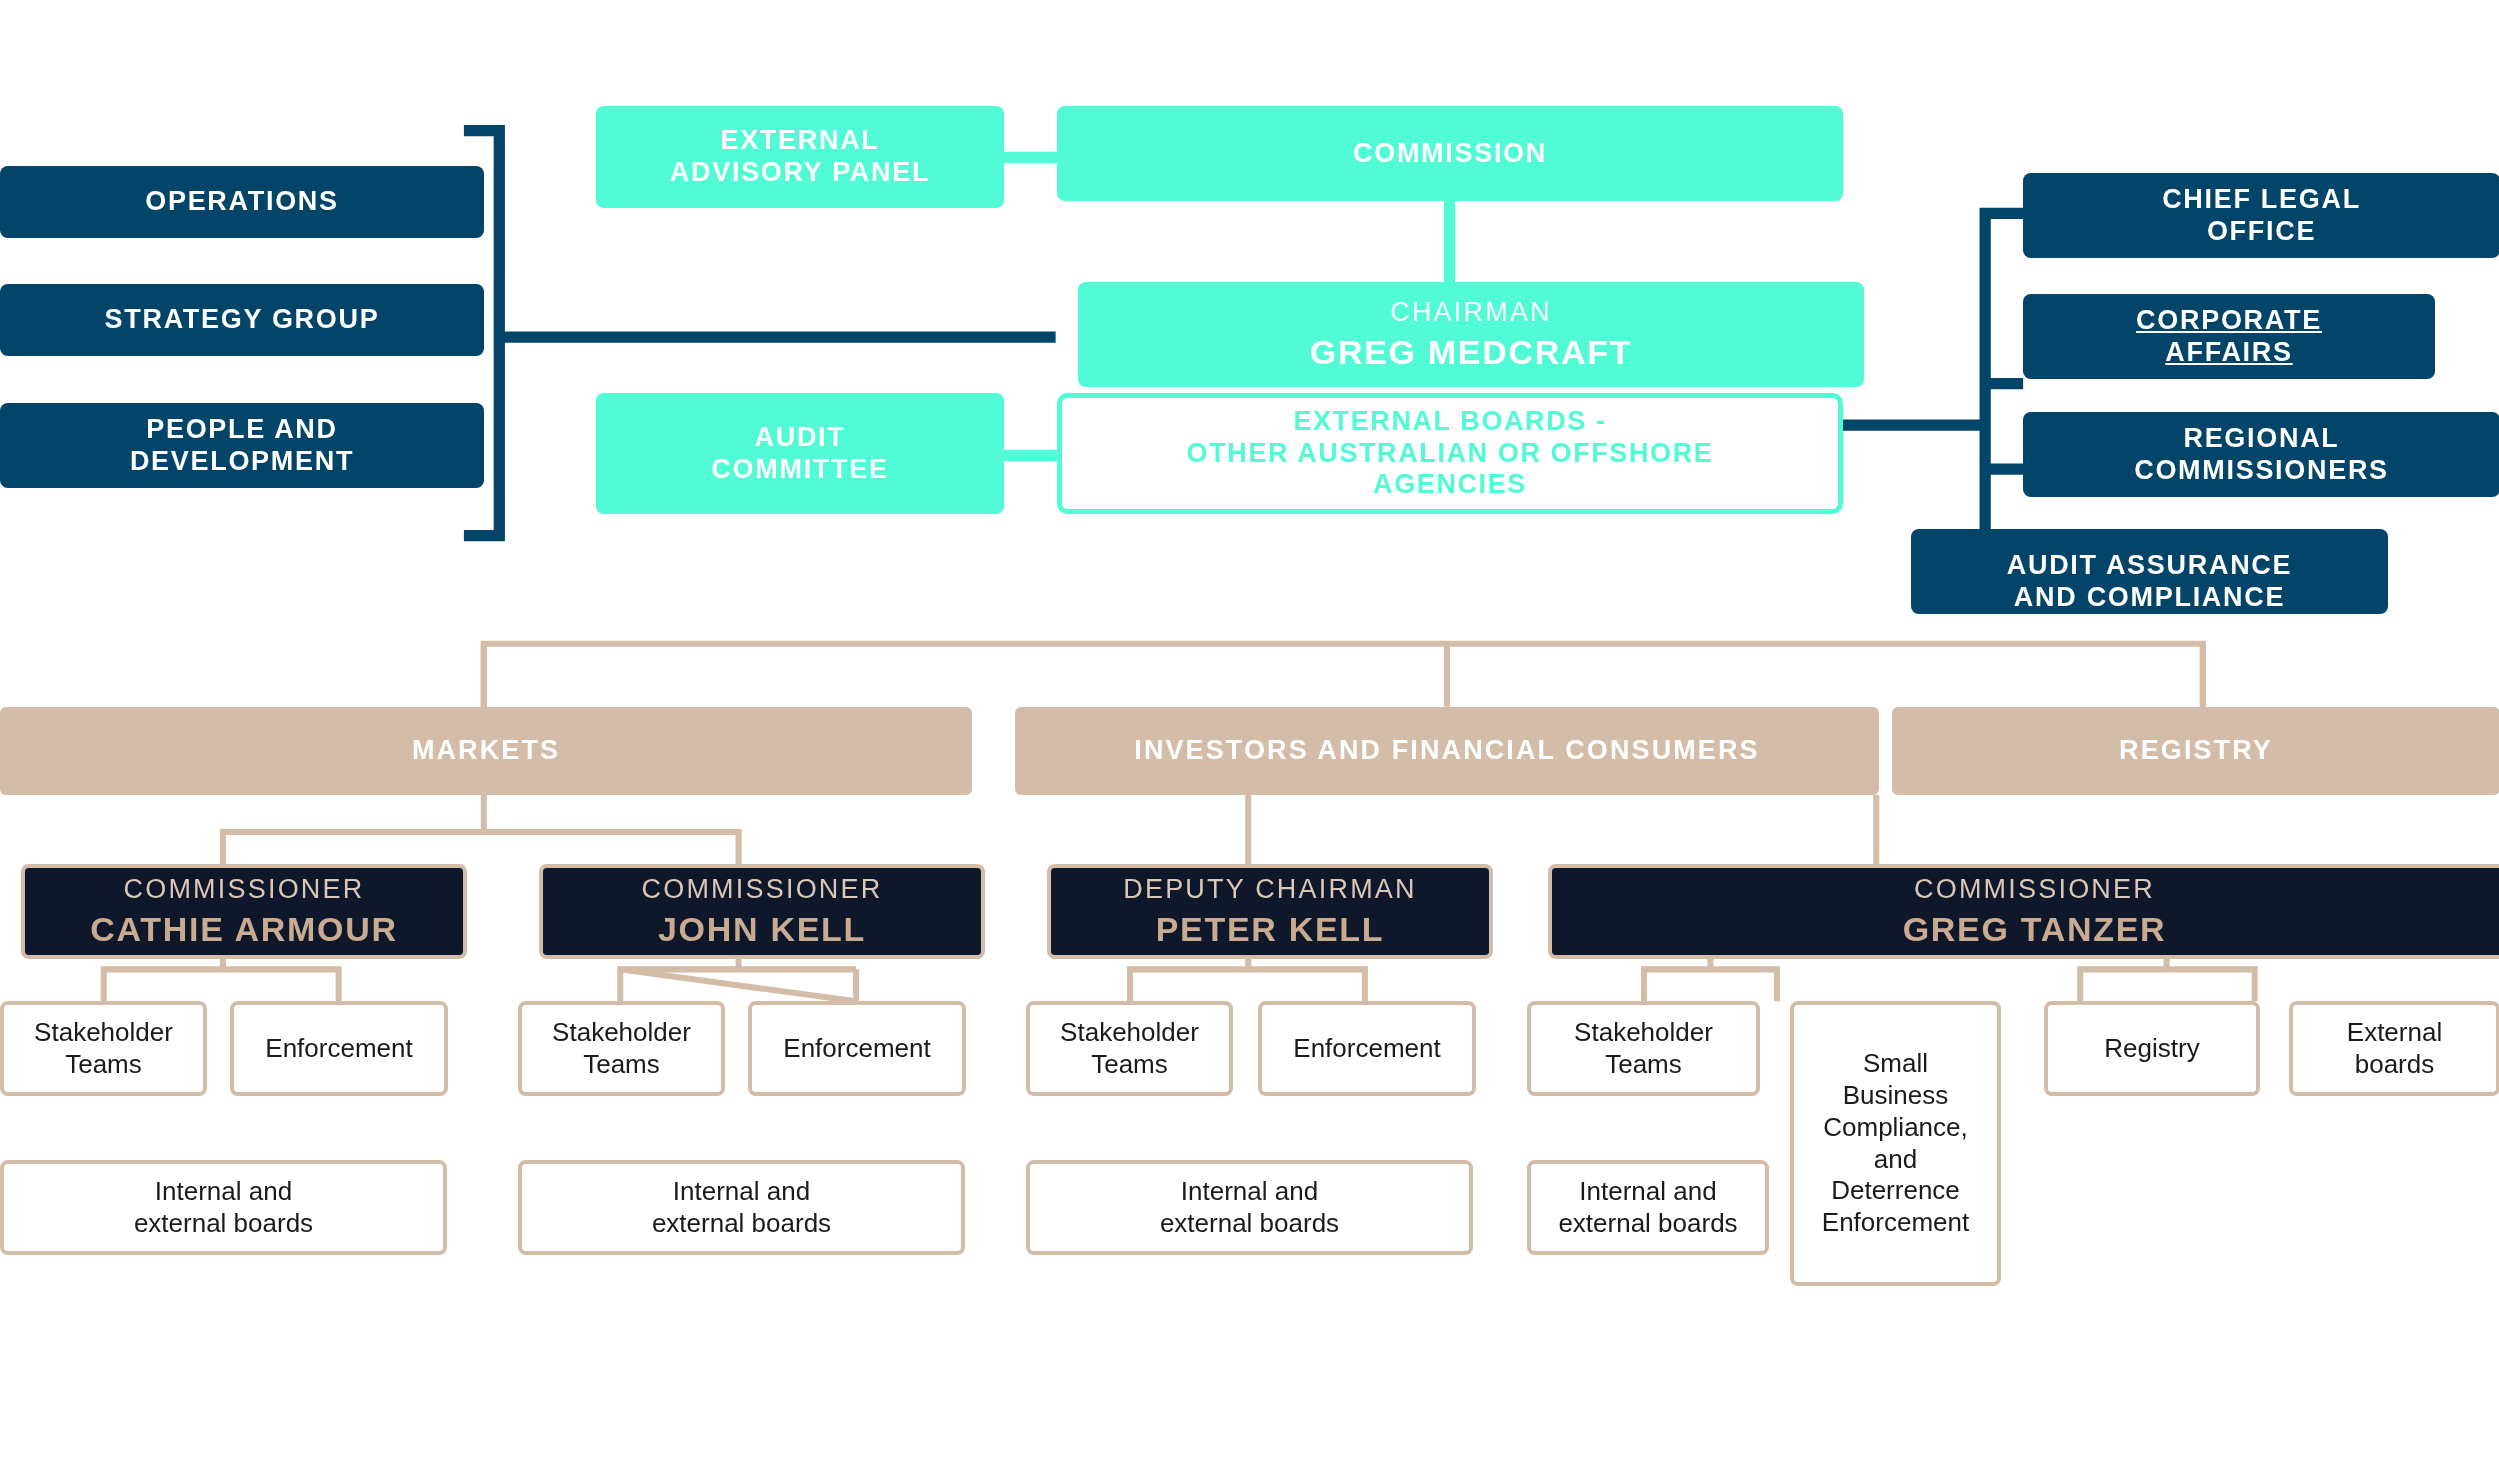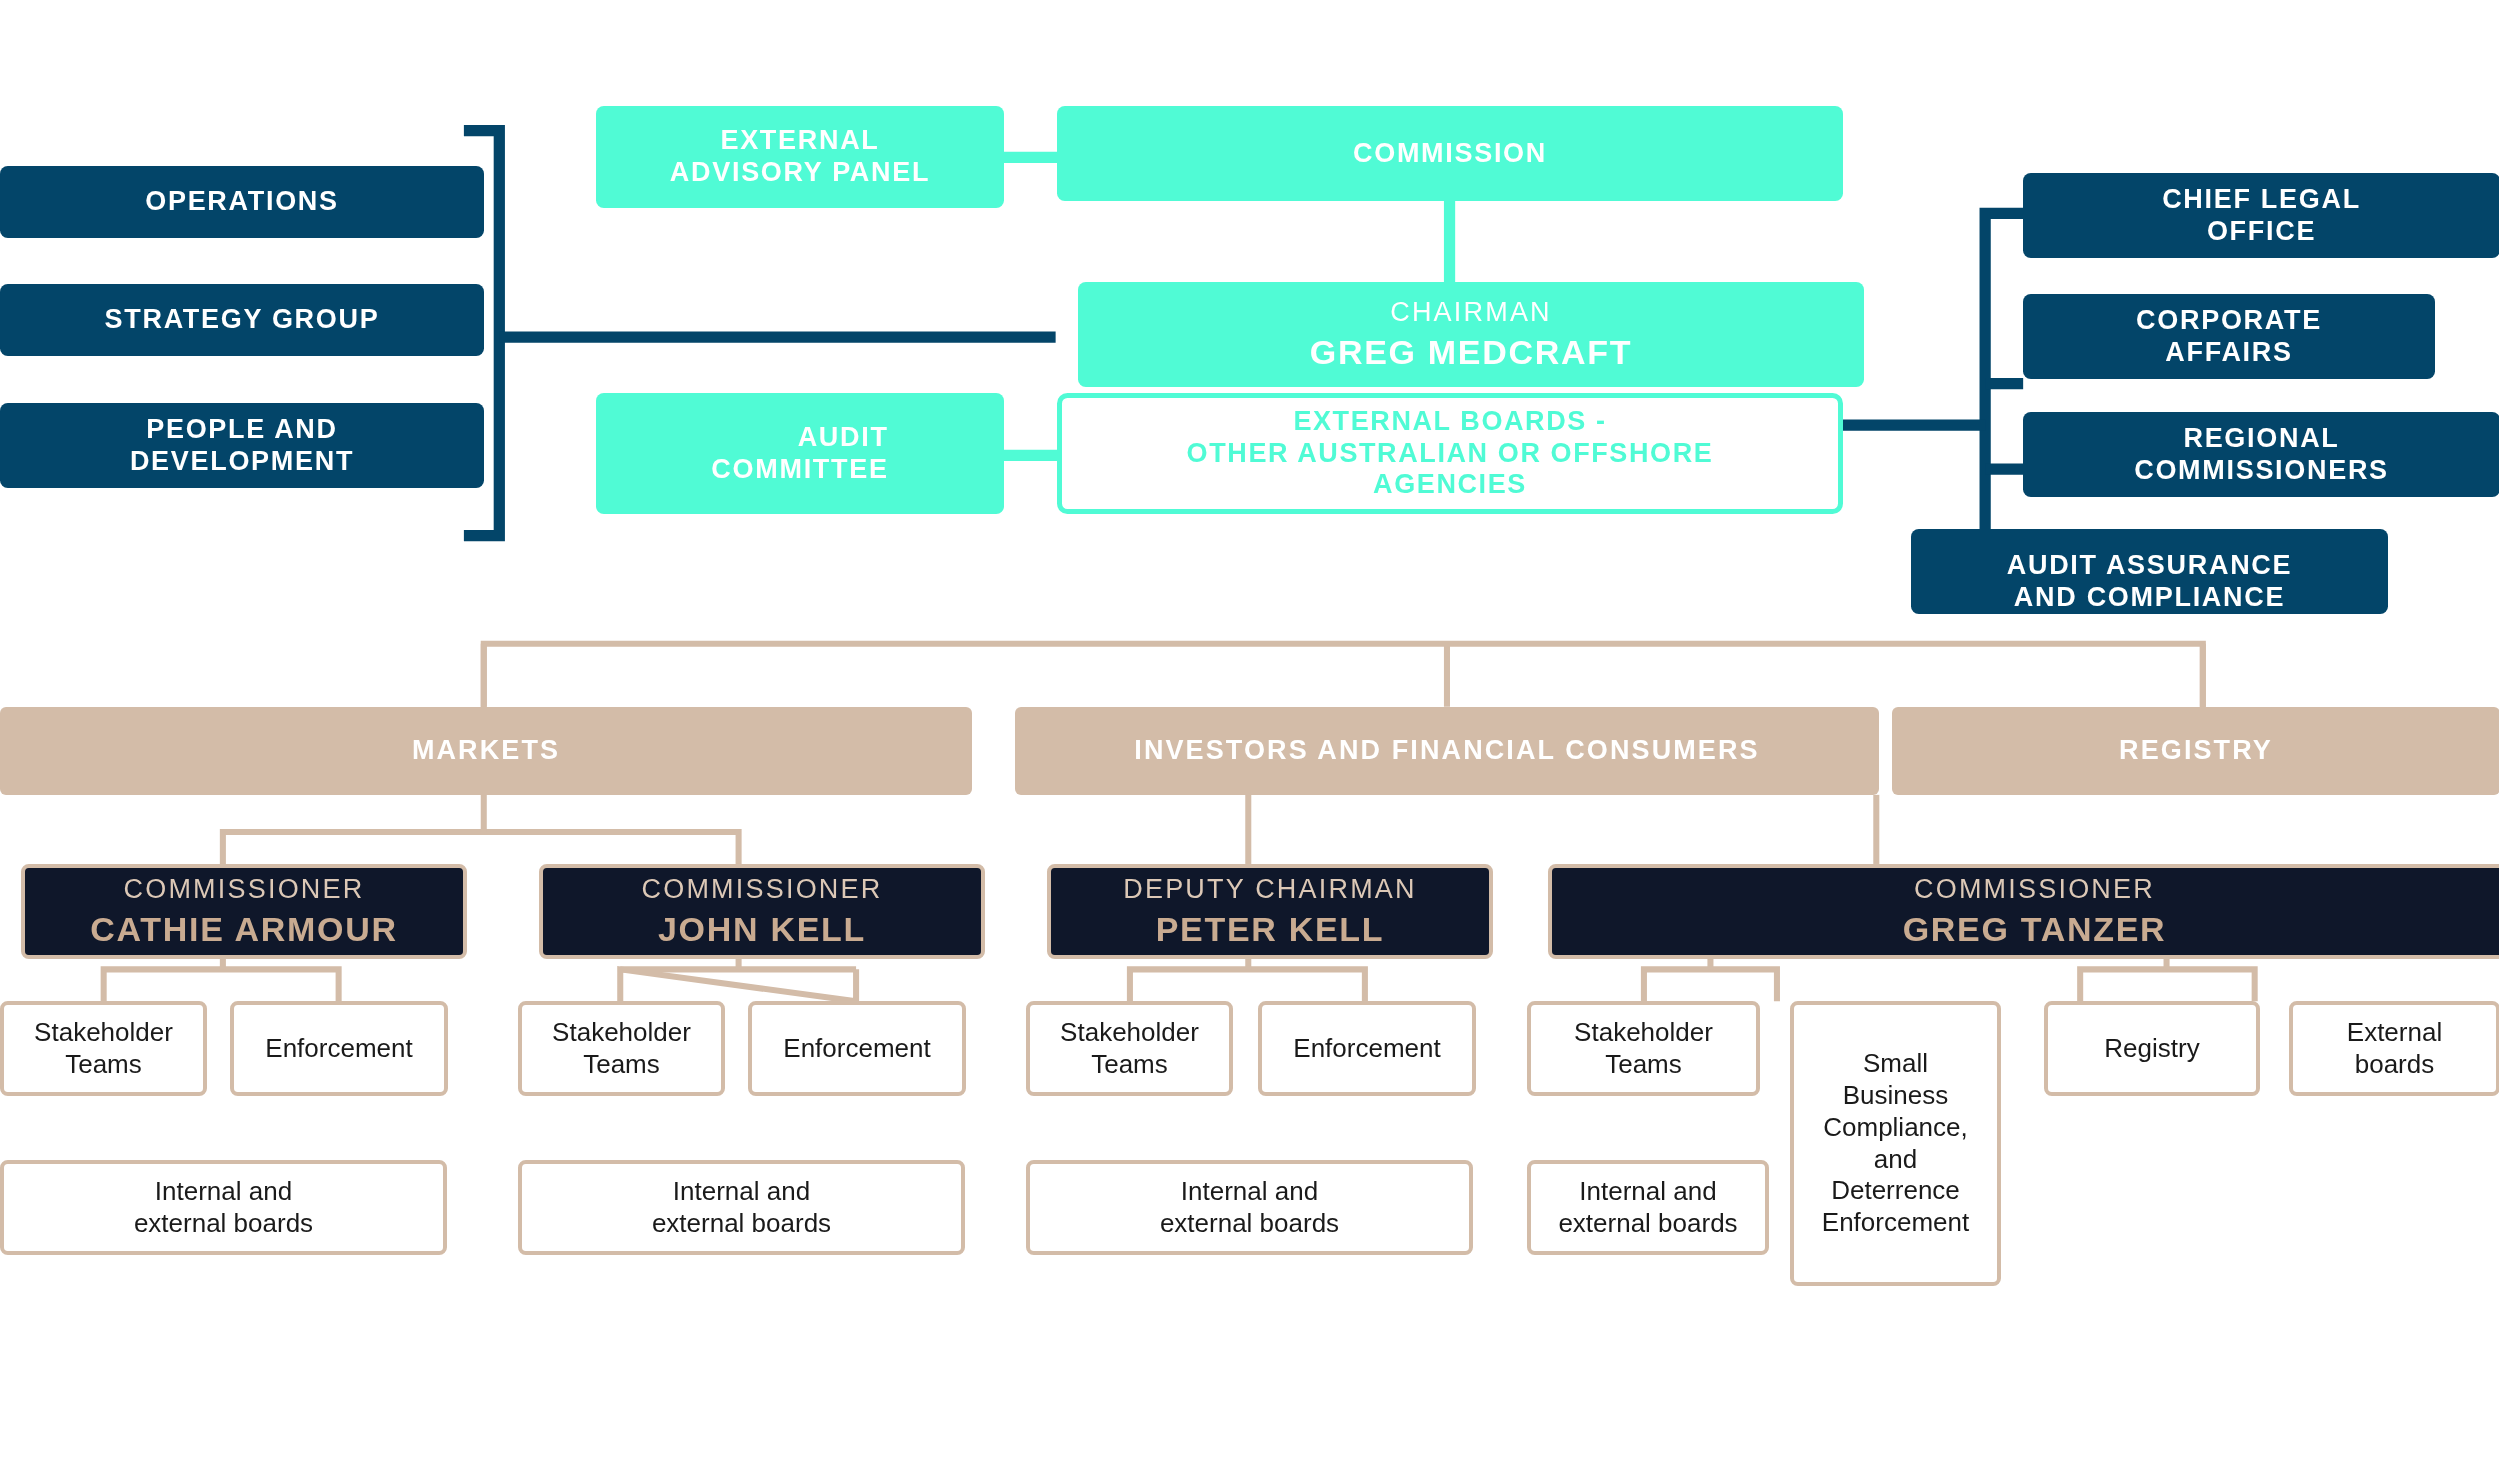--- a/index.html
+++ b/index.html
@@ -182,21 +182,21 @@
   </div>
   <div class="box navy two-line" style="left:0px; top:403px; width:484px; height:85px;">
     <span style="white-space: pre-line;">PEOPLE AND
 DEVELOPMENT</span>
   </div>
 
   <div class="box navy two-line" style="left:2023px; top:173px; width:477px; height:85px;">
     <span style="white-space: pre-line;">CHIEF LEGAL
 OFFICE</span>
   </div>
-  <div class="box navy two-line" style="left:2023px; top:294px; width:412px; height:85px;">
+  <div class="box navy two-line" style="left:2023px; top:294px; width:412px; height:85px;text-decoration:underline;">
     <span style="white-space: pre-line;">CORPORATE
 AFFAIRS</span>
   </div>
   <div class="box navy two-line" style="left:2023px; top:412px; width:477px; height:85px;">
     <span style="white-space: pre-line;">REGIONAL
 COMMISSIONERS</span>
   </div>
   <div class="box navy two-line" style="left:1911px; top:529px; width:477px; height:85px;align-items:flex-end;">
     <span style="white-space: pre-line;">AUDIT ASSURANCE
 AND COMPLIANCE</span>
@@ -209,21 +209,21 @@
 
   <div class="box aqua" style="left:1057px; top:106px; width:786px; height:95px;">
     <span>COMMISSION</span>
   </div>
 
   <div class="box aqua person" style="left:1057px; top:282px; width:786px; height:105px;">
     <span class="role" style="color:#ffffff;">CHAIRMAN</span>
     <span class="name" style="color:#ffffff;">GREG MEDCRAFT</span>
   </div>
 
-  <div class="box aqua two-line" style="left:596px; top:393px; width:408px; height:121px;text-align:right;">
+  <div class="box aqua two-line" style="left:596px; top:393px; width:408px; height:121px;">
     <span style="white-space: pre-line;">AUDIT
 COMMITTEE</span>
   </div>
 
   <div class="box aqua-outline two-line" style="left:1057px; top:393px; width:786px; height:121px;">
     <span style="white-space: pre-line;">EXTERNAL BOARDS -
 OTHER AUSTRALIAN OR OFFSHORE
 AGENCIES</span>
   </div>
 

